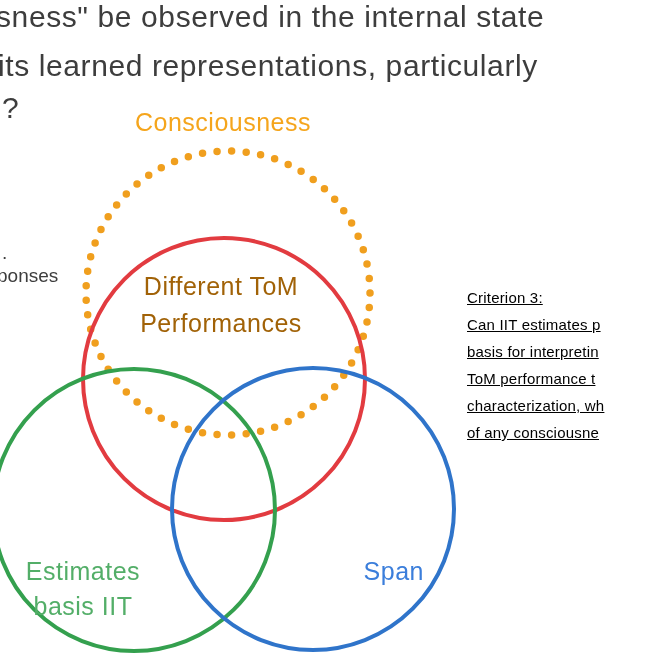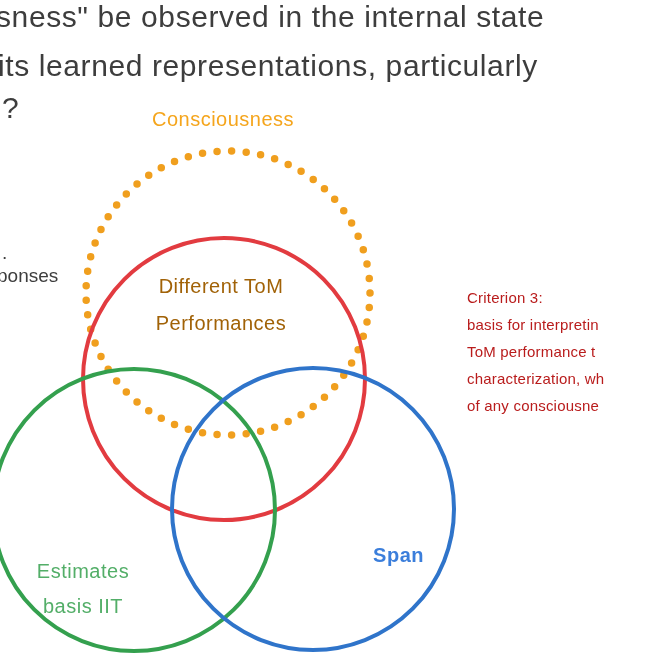--- a/index.html
+++ b/index.html
@@ -11,25 +11,25 @@
     position:absolute;white-space:nowrap;
     font-size:30px;letter-spacing:.6px;color:#3d3d3d;font-weight:500;
   }
   .h1{left:-4px;top:0;}
   .h2{left:-2px;top:49px;}
   .h3{left:2px;top:91px;}
   .frag{position:absolute;white-space:nowrap;font-size:19px;color:#3d3d3d;}
   .frag1{left:2px;top:242px;}
   .frag2{left:-3px;top:265px;}
   svg.venn{position:absolute;left:0;top:0;}
-  .lbl{position:absolute;white-space:nowrap;font-size:20px;letter-spacing:.5px;}
+  .lbl{position:absolute;white-space:nowrap;font-size:25px;letter-spacing:.5px;}
   .lbl-consciousness{left:223px;top:108px;transform:translateX(-50%);}
   .lbl-tom{left:221px;top:268px;transform:translateX(-50%);text-align:center;line-height:37px;}
   .lbl-iit{left:83px;top:554px;transform:translateX(-50%);text-align:center;line-height:35px;}
-  .lbl-span{right:231px;top:538px;text-align:right;line-height:35px;font-weight:bold;}
+  .lbl-span{right:231px;top:554px;text-align:right;line-height:35px;}
   .criterion{position:absolute;left:467px;top:284px;font-size:15px;line-height:27px;
     color:#3d3d3d;letter-spacing:.2px;}
   .criterion div{white-space:nowrap;}
 </style>
 </head>
 <body>
 
 <div class="canvas">
 
   <div class="h-line h1" style="color: rgb(61, 61, 61);">sness" be observed in the internal state</div>
@@ -55,21 +55,22 @@
 
   <div class="lbl lbl-iit" style="color: rgb(83, 174, 104);">
     <div>Estimates</div>
     <div>basis IIT</div>
   </div>
 
   <div class="lbl lbl-span" style="color: rgb(59, 126, 219);">
     <div>Span</div>
   </div>
 
-  <div class="criterion" style="color: #b91c1c;">
+  <div class="criterion" style="color: #000000; text-decoration: underline;">
     <div>Criterion 3:</div>
+    <div>Can IIT estimates p</div>
     <div>basis for interpretin</div>
     <div>ToM performance t</div>
     <div>characterization, wh</div>
     <div>of any consciousne</div>
   </div>
 
 </div>
 
 </body></html>

